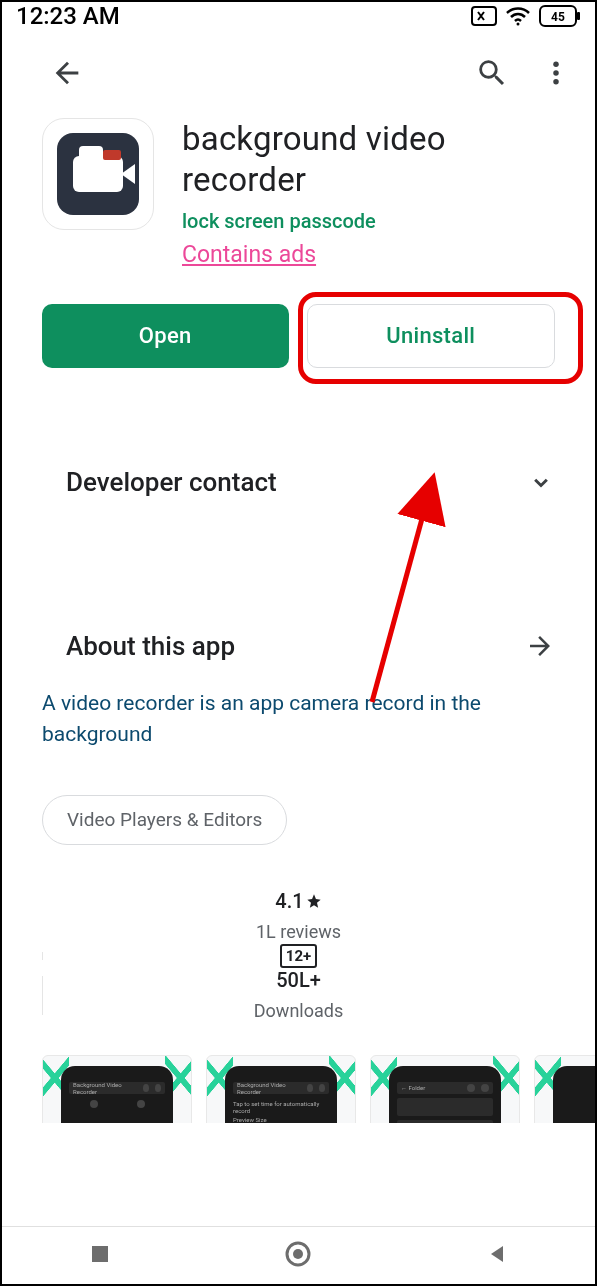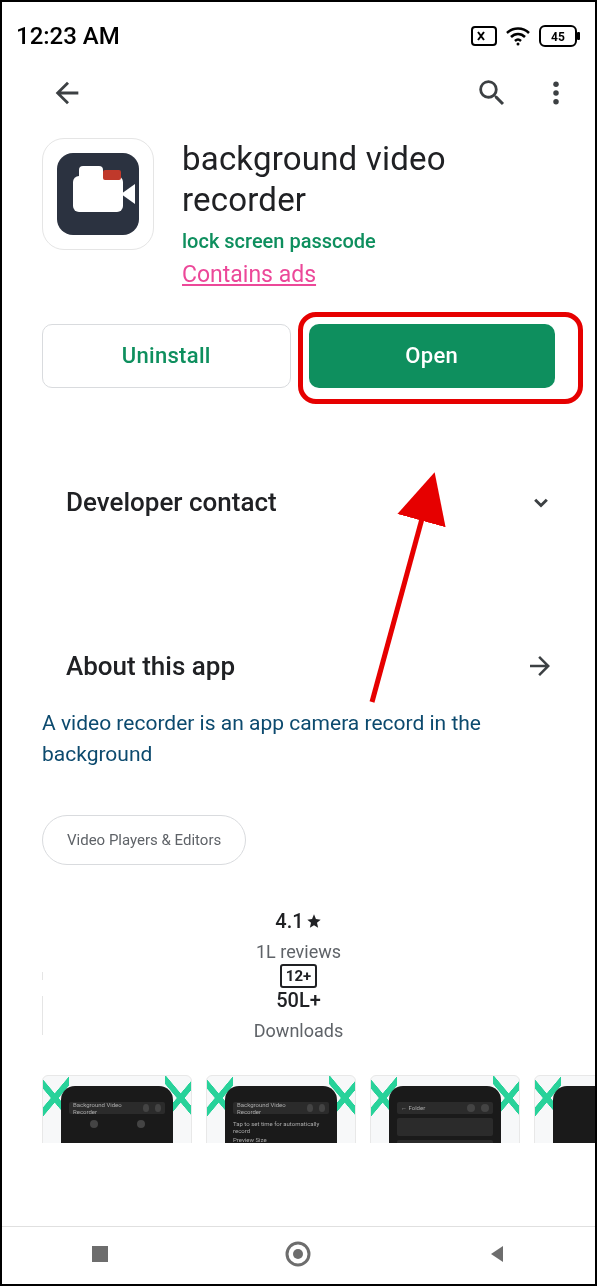--- a/index.html
+++ b/index.html
@@ -9,21 +9,21 @@
       font-family: -apple-system, "Roboto", "Helvetica Neue", Arial, sans-serif;
       background: #fff;
       border: 2px solid #000;
       position: relative;
       overflow: hidden;
     }
     .status-bar {
       display: flex;
       justify-content: space-between;
       align-items: center;
-      padding: 20px 14px 6px;
+      padding: 0 14px 6px;
       font-size: 24px;
       font-weight: 500;
       text-align: center;
     }
     .status-right { display: flex; align-items: center; gap: 8px; }
     .status-right svg { display: block; }
 
     .toolbar {
       display: flex;
       align-items: center;
@@ -131,21 +131,21 @@
       margin-top: 14px;
     }
 
     .chip {
       display: inline-flex;
       align-items: center;
       height: 50px;
       padding: 0 24px;
       border: 1px solid #d9dbde;
       border-radius: 25px;
-      font-size: 15px;
+      font-size: 19px;
       color: #5f6368;
       margin-top: 44px;
     }
 
     .stats {
       display: flex;
       margin-top: 44px;
       padding: 0 40px;
       flex-direction: column;
     }
@@ -296,22 +296,22 @@
     </div>
   </div>
   <div class="app-titles">
     <div class="app-title">background video recorder</div>
     <div class="developer">lock screen passcode</div>
     <div class="contains-ads">Contains ads</div>
   </div>
 </div>
 
 <div class="action-row">
+  <div class="btn btn-filled">Open</div>
   <div class="btn btn-outline">Uninstall</div>
-  <div class="btn btn-filled">Open</div>
   <div class="highlight-box"></div>
 </div>
 
 <svg class="arrow-svg" viewBox="0 0 150 260">
   <defs>
     <marker id="ah" markerWidth="12" markerHeight="12" refX="8" refY="5" orient="auto">
       <path d="M0 0 L10 5 L0 10 z" fill="#e60000"></path>
     </marker>
   </defs>
   <line x1="40" y1="240" x2="100" y2="20" stroke="#e60000" stroke-width="5" marker-end="url(#ah)"></line>

